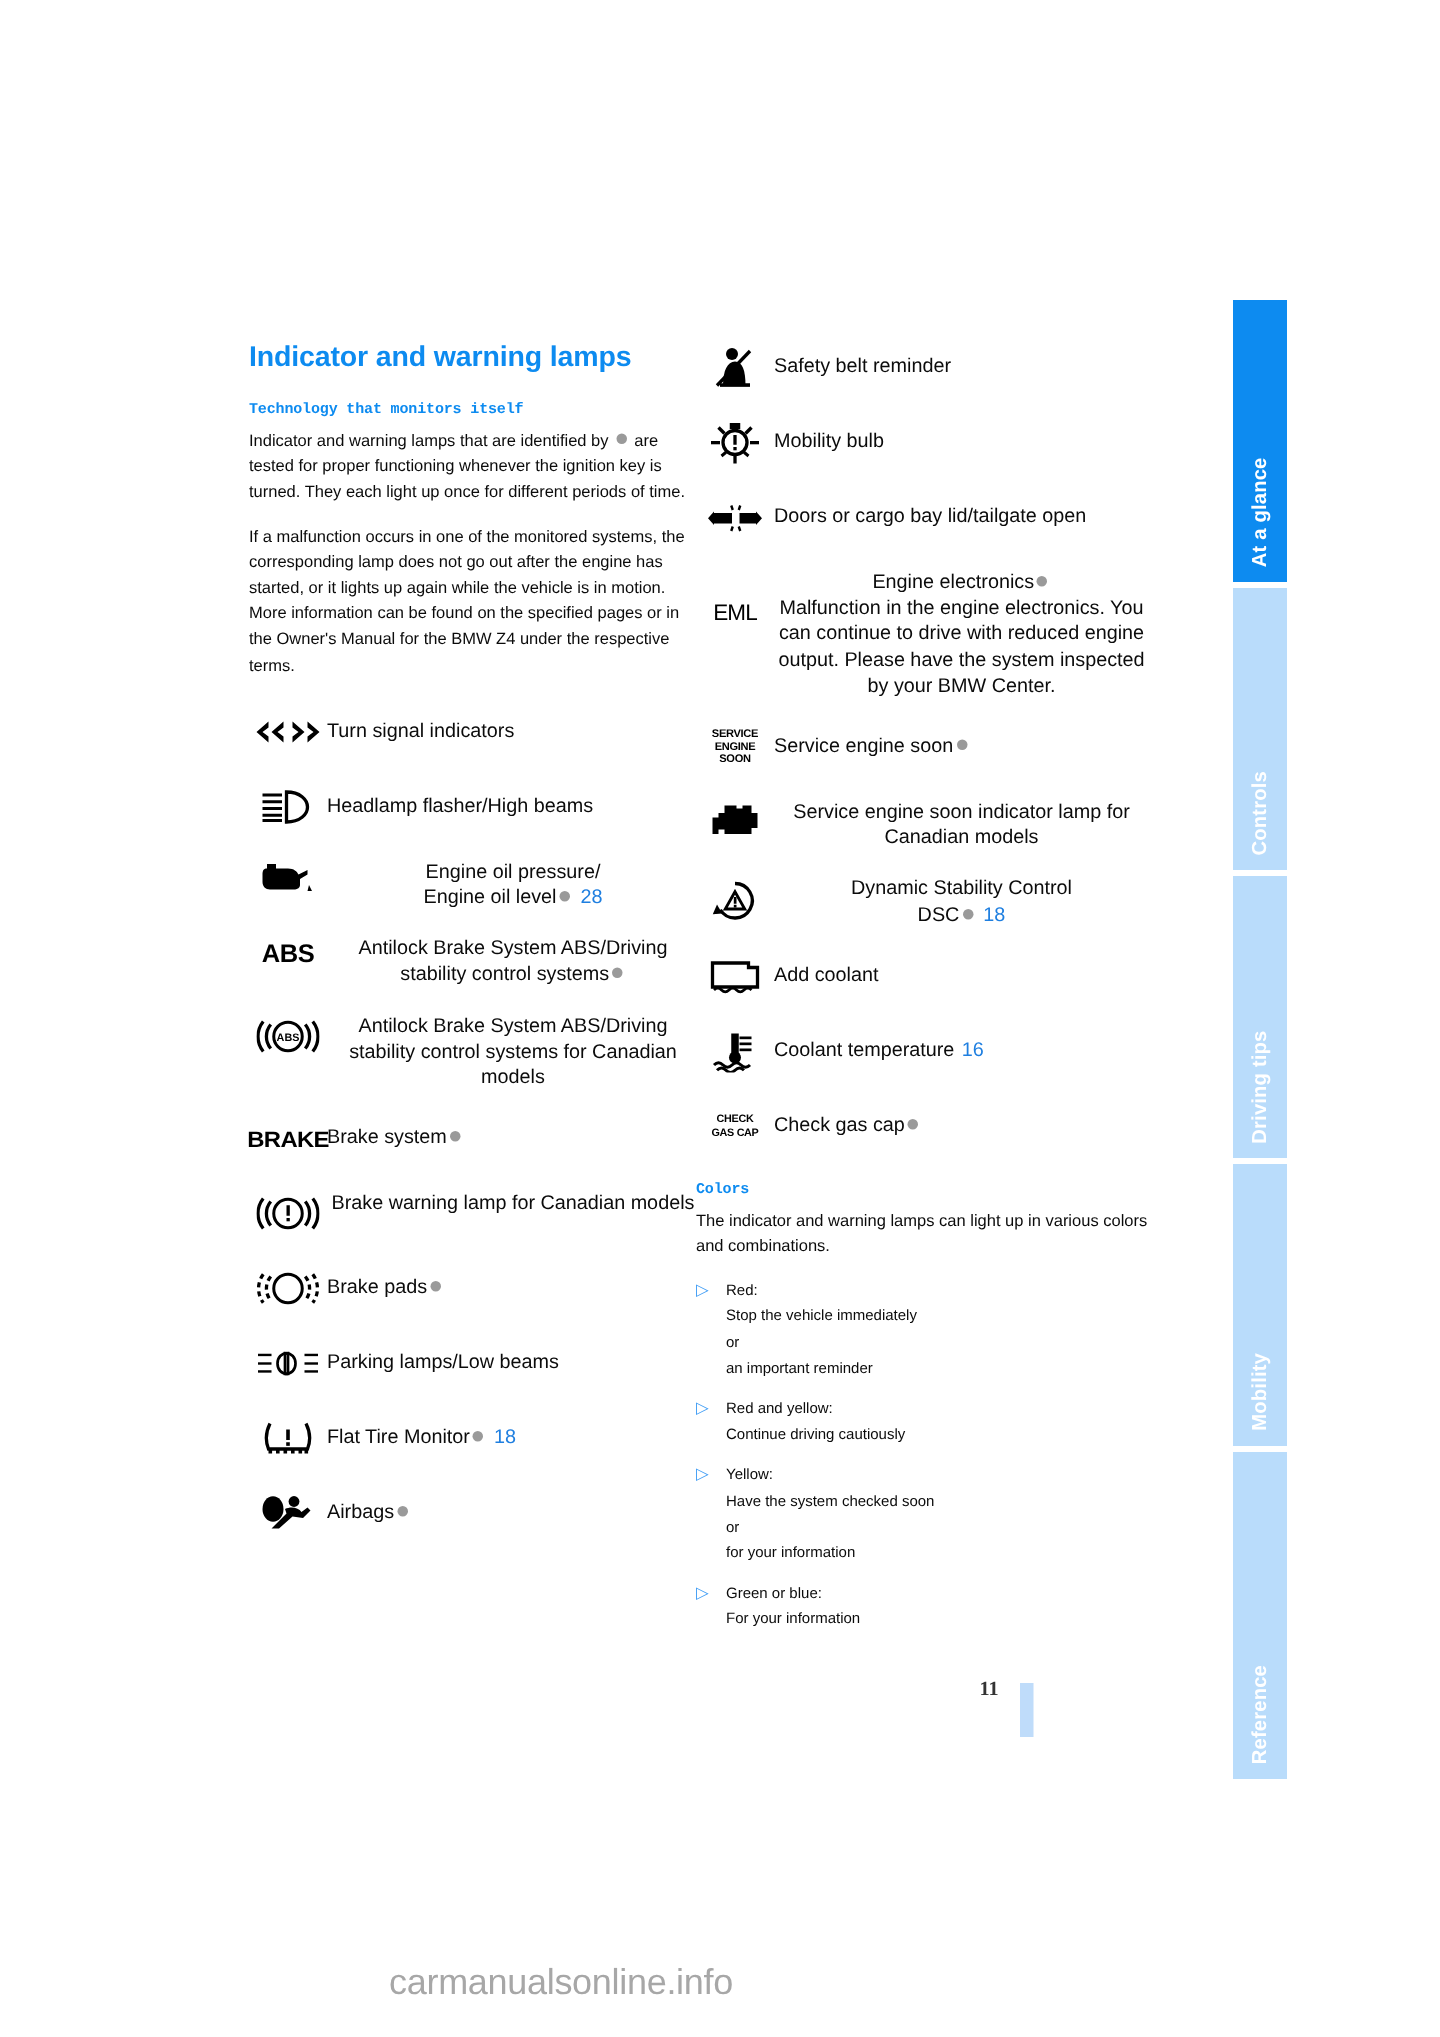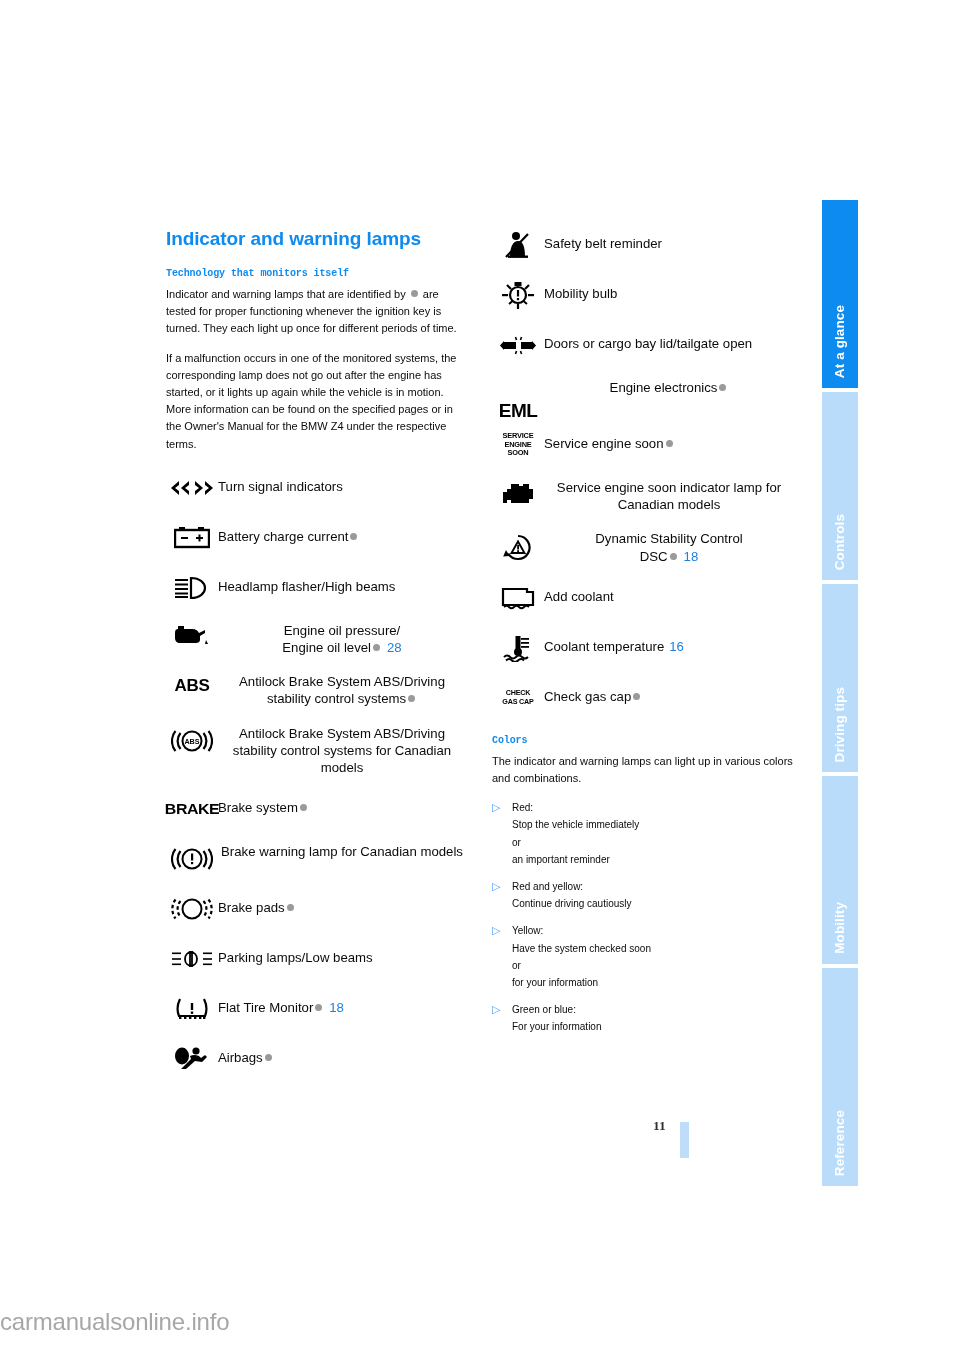--- a/index.html
+++ b/index.html
@@ -45,21 +45,21 @@
     letter-spacing: 0.1px;
     line-height: 36px;
   }
 
   
   .col {
     position: absolute;
     top: 228px;
   }
   #col-left  { left: 166px; width: 300px; }
-  #col-right { left: 492px; width: 302px; }
+  #col-right { left: 464px; width: 302px; }
 
   h1.title {
     color: #0d8bf0;
     font-size: 19px;
     font-weight: bold;
     letter-spacing: -0.1px;
     margin-bottom: 18px;
   }
   h2.sub {
     color: #0d8bf0;
@@ -116,21 +116,21 @@
   }
   .lamp.tall .lbl { padding-top: 1px; text-align: center; }
   .lamp.tall .ico { align-items: flex-start; padding-top: 4px; }
 
   
   .tx-abs { font-size: 17px; font-weight: bold; letter-spacing: -0.3px; font-family:"Liberation Sans",sans-serif;}
   .tx-brake {
     font-size: 13.5px; font-weight: bold; letter-spacing: -0.4px;
     transform: scaleX(1.18) scaleY(1.1);
   }
-  .tx-eml { font-size: 19px; font-weight: bold; letter-spacing: -0.6px; }
+  .tx-eml { font-size: 15px; font-weight: normal; letter-spacing: -0.6px; }
   .tx-stack {
     font-size: 7.4px; font-weight: bold; line-height: 8.6px;
     text-align: center; letter-spacing: -0.2px;
   }
   .tx-gas {
     font-size: 7.2px; font-weight: bold; line-height: 8.6px;
     text-align: center; letter-spacing: -0.2px;
   }
 
   
@@ -168,21 +168,21 @@
     left: 680px;
     top: 1122px;
     width: 9px;
     height: 36px;
     background: #bfdcfa;
   }
   #watermark {
     position: absolute;
     left: 0; top: 1308px;
     width: 760px;
-    text-align: left;
+    text-align: center;
     padding-right: 12px;
     font-size: 24px;
     color: #a7a7a7;
     letter-spacing: -0.2px;
   }
 </style>
 </head>
 <body>
 
 <div id="page">
@@ -219,33 +219,20 @@
       <div class="lamp">
         <div class="ico">
           <svg width="44" height="18" viewBox="0 0 44 18">
               <path d="M19 2 L11 9 L19 16 L19 12 L15 9 L19 6 Z M9 2 L1 9 L9 16 L9 12 L5 9 L9 6 Z" fill="#000"></path>
               <path d="M25 2 L33 9 L25 16 L25 12 L29 9 L25 6 Z M35 2 L43 9 L35 16 L35 12 L39 9 L35 6 Z" fill="#000"></path>
             </svg>
         </div>
         <div class="lbl"><span>Turn signal indicators</span></div>
       </div>
 
-      <div class="lamp">
-        <div class="ico">
-          <svg width="36" height="24" viewBox="0 0 36 24">
-              <rect x="5" y="1" width="6" height="3" fill="#000"></rect>
-              <rect x="24" y="1" width="6" height="3" fill="#000"></rect>
-              <rect x="1" y="4" width="34" height="17" fill="none" stroke="#000" stroke-width="2.4"></rect>
-              <rect x="7" y="11" width="7" height="2" fill="#000"></rect>
-              <rect x="22" y="11" width="7" height="2" fill="#000"></rect>
-              <rect x="24.5" y="8.5" width="2" height="7" fill="#000"></rect>
-            </svg>
-        </div>
-        <div class="lbl"><span>Battery charge current</span><span class="dot"></span></div>
-      </div>
 
       <div class="lamp">
         <div class="ico">
           <svg width="38" height="24" viewBox="0 0 38 24">
               <path d="M18 2 C27 2 32 7 32 12 C32 17 27 22 18 22 Z" fill="none" stroke="#000" stroke-width="2.2"></path>
               <rect x="2" y="3" width="13" height="2" fill="#000"></rect>
               <rect x="2" y="7.5" width="13" height="2" fill="#000"></rect>
               <rect x="2" y="12" width="13" height="2" fill="#000"></rect>
               <rect x="2" y="16.5" width="13" height="2" fill="#000"></rect>
               <rect x="2" y="20" width="13" height="2" fill="#000"></rect>
@@ -412,21 +399,21 @@
               <path d="M17.5 3 L18.5 6 M23.5 3 L22.5 6 M17.5 20 L18.5 17 M23.5 20 L22.5 17" stroke="#000" stroke-width="1.6"></path>
             </svg>
         </div>
         <div class="lbl"><span>Doors or cargo bay lid/tailgate open</span></div>
       </div>
 
       <div class="lamp tall">
         <div class="ico" style="padding-top:22px;">
           <span class="tx-eml">EML</span>
         </div>
-        <div class="lbl"><span>Engine electronics</span><span class="dot"></span><br></div>
+        <div class="lbl"><span>Engine electronics</span><span class="dot"></span><br><span>Malfunction in the engine electronics. You can continue to drive with reduced engine output. Please have the system inspected by your BMW Center.</span></div>
       </div>
 
       <div class="lamp">
         <div class="ico">
           <span class="tx-stack" style="white-space:pre-line">SERVICE
 ENGINE
 SOON</span>
         </div>
         <div class="lbl"><span>Service engine soon</span><span class="dot"></span></div>
       </div>

